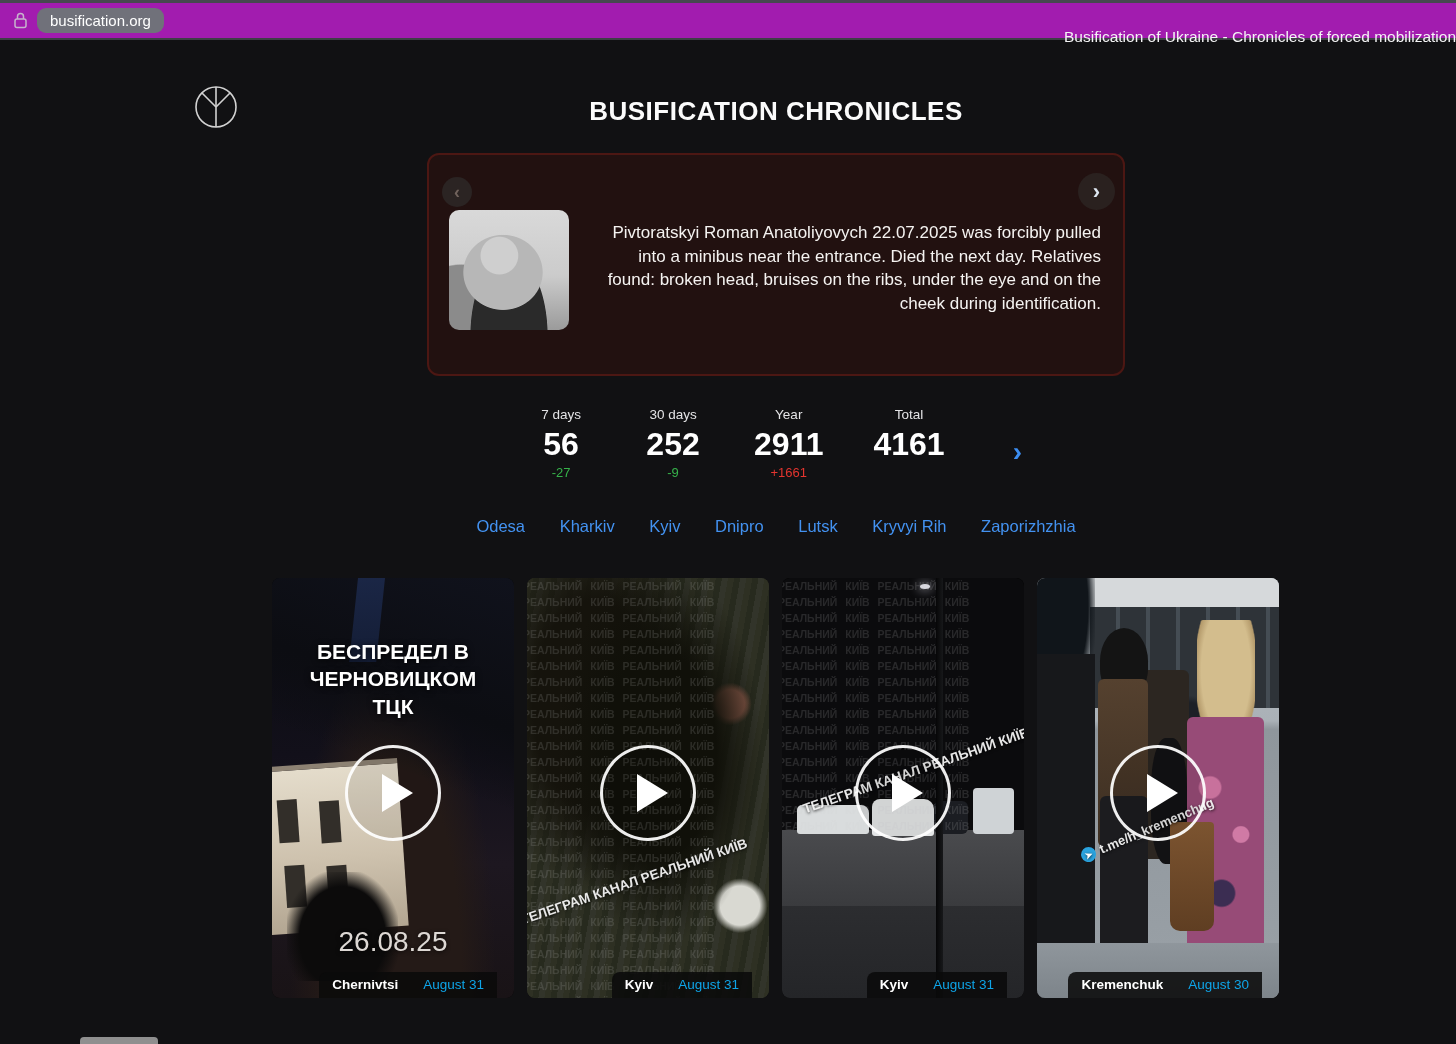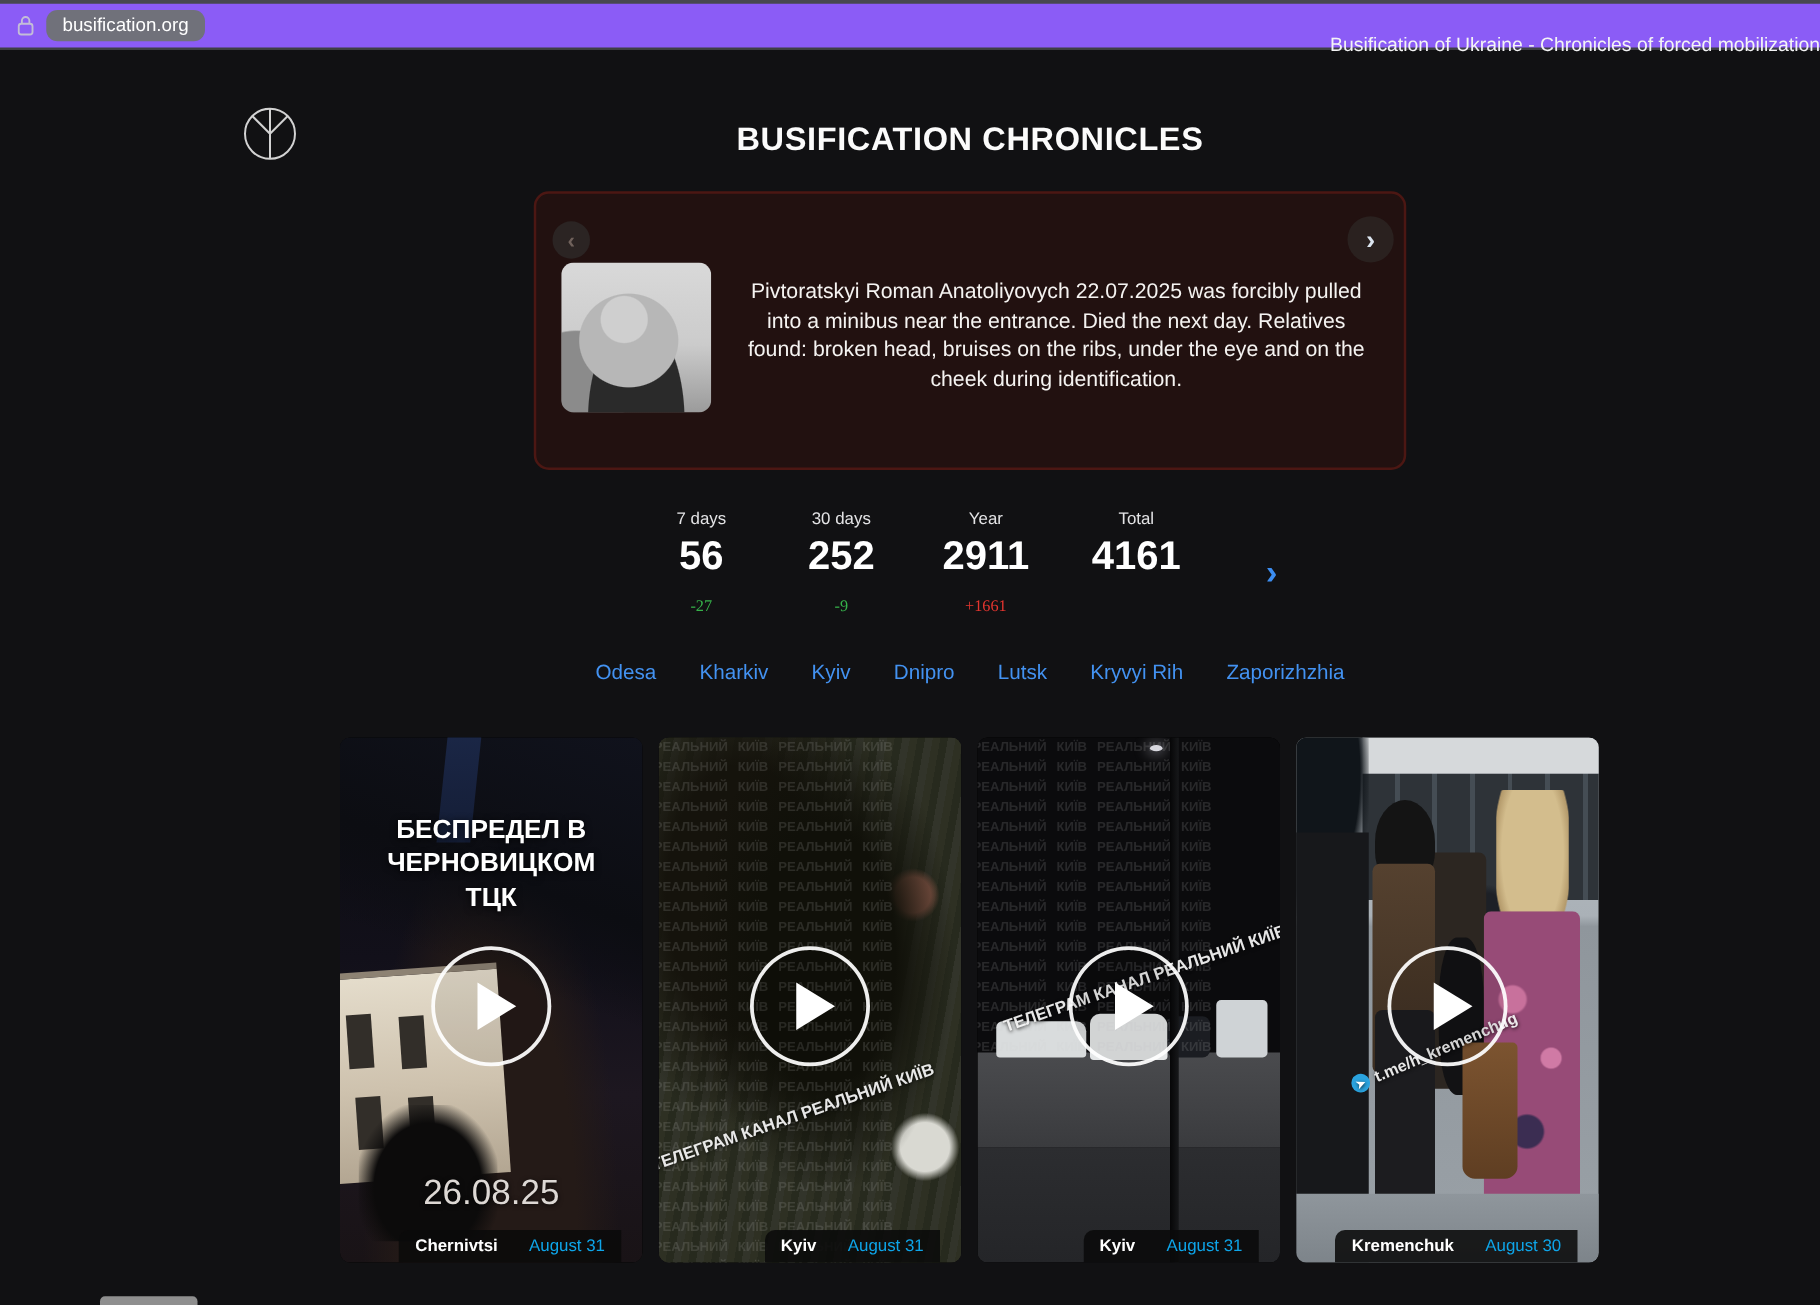--- a/index.html
+++ b/index.html
@@ -8,21 +8,21 @@
     font-family:"Liberation Sans", sans-serif;
     background:#111113;
     color:#f2f2f2;
     overflow:hidden;
     position:relative;
   }
 
   
   .topbar {
     height:40px; width:100%;
-    background:#8b5cf6;
+    background:#a21caf;
     border-top:3px solid #47484f;
     border-bottom:2px solid #3e3f45;
     display:flex; align-items:center;
     position:relative; z-index:50;
   }
   .lock { margin-left:12px; display:flex; align-items:center; opacity:.85; }
   .url-pill {
     margin-left:8px;
     background:#70717a;
     border-radius:9px;
@@ -78,32 +78,32 @@
     background:
       radial-gradient(circle at 42% 38%, #cfcfcf 0 18%, transparent 19%),
       radial-gradient(ellipse at 45% 52%, #bdb6ae 0 42%, transparent 43%),
       radial-gradient(ellipse at 50% 105%, #2a2a2a 0 45%, transparent 46%),
       radial-gradient(ellipse at 10% 80%, #8f8a85 0 30%, transparent 31%),
       linear-gradient(180deg,#d9d9d9 0%,#cfcbc6 55%,#9f9a94 100%);
     filter:grayscale(1);
   }
   .slide-text {
     position:absolute; left:160px; right:22px; top:66px;
-    text-align:center; font-size:17px; line-height:23.5px; color:#f5f3f1;
+    text-align:right; font-size:17px; line-height:23.5px; color:#f5f3f1;
   }
 
   
   .stats-row {
     margin-top:31px; display:flex; justify-content:center;
     align-items:flex-start; gap:50px;
   }
   .stat { text-align:center; min-width:62px; }
   .stat-label { font-size:13.5px; color:#e4e4e6; }
   .stat-value { font-size:32px; font-weight:bold; color:#ffffff; margin-top:4px; }
-  .stat-delta { font-size:13px; margin-top:14px; height:15px;font-family:Liberation Serif, serif; }
+  .stat-delta { font-size:13px; margin-top:2px; height:15px; }
   .delta-green { color:#36b24a; }
   .delta-red   { color:#e4352f; }
   .stats-more {
     align-self:center; margin-left:18px; margin-top:16px;
     color:#3c8df0; font-size:28px; font-weight:bold; line-height:20px;
     cursor:pointer;
   }
 
   
   .cities-row {

